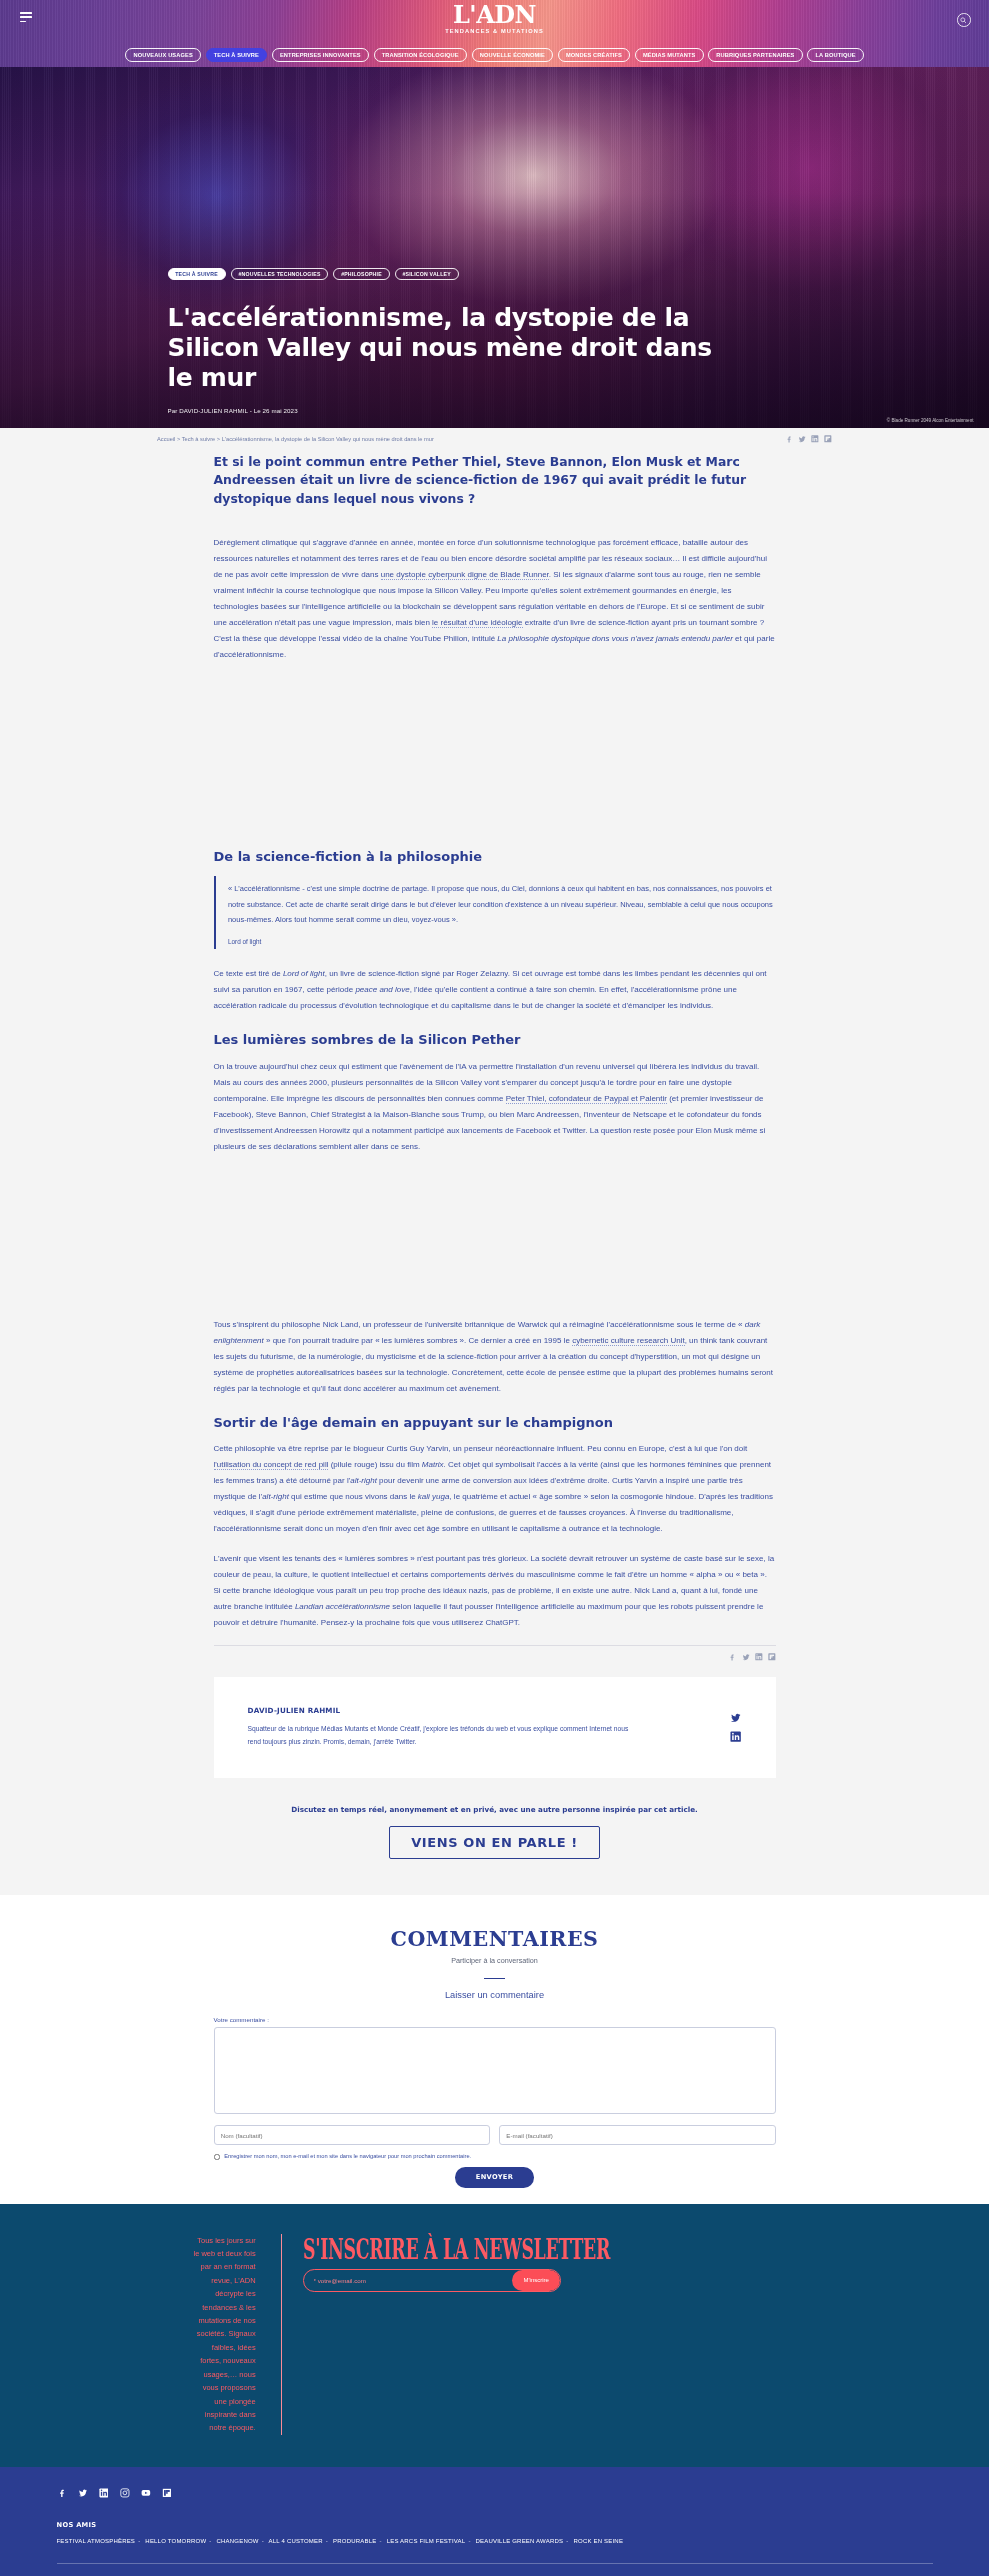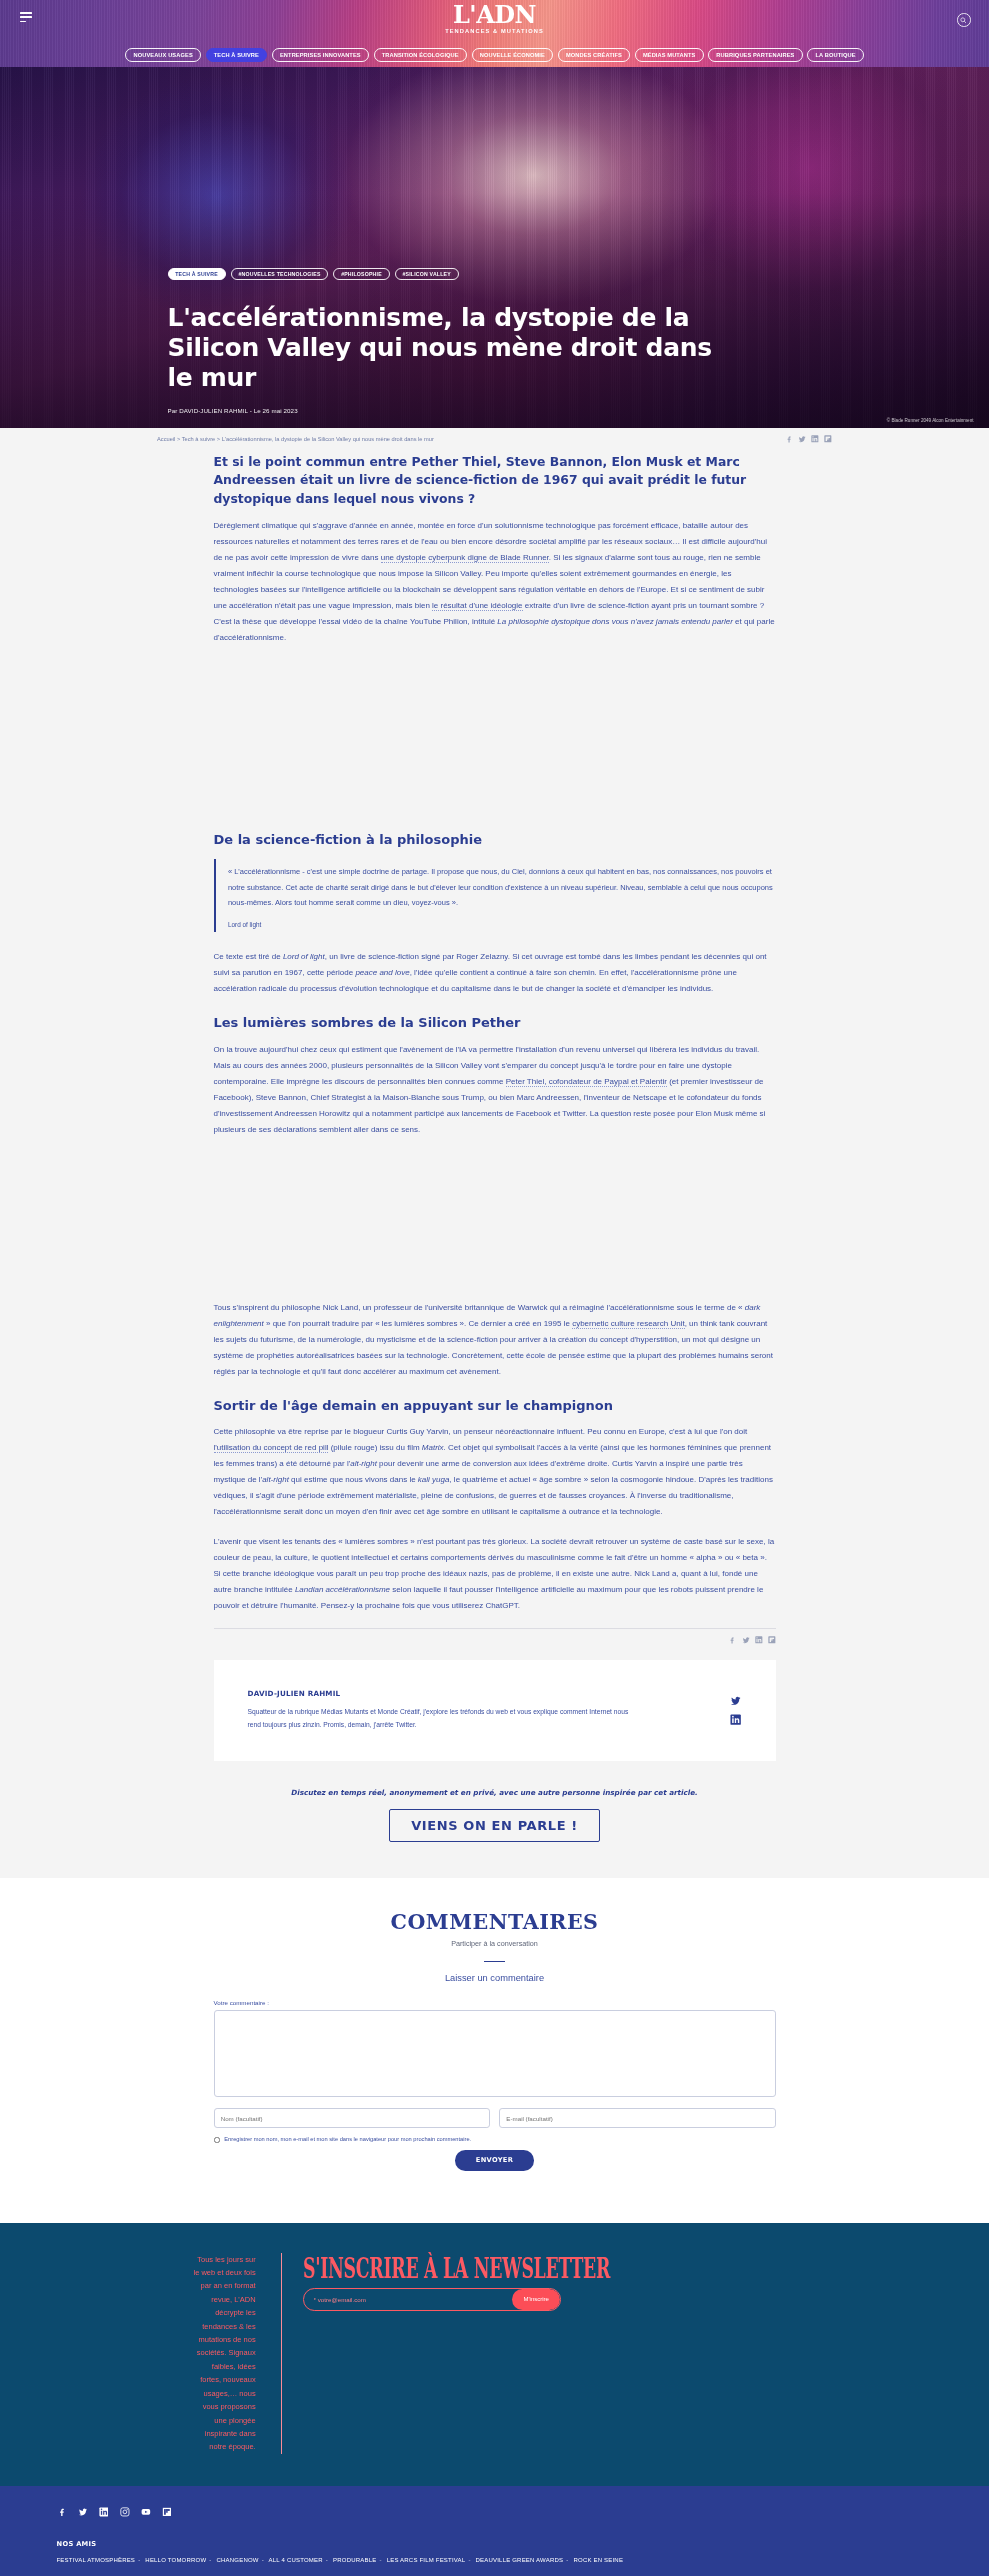--- a/index.html
+++ b/index.html
@@ -146,21 +146,21 @@
   .share-row { display:flex; gap: 5.2px; align-items:center; }
   .share-ic { width: 8.2px; height:8.2px; fill:#9aa2b8; cursor:pointer; }
   .share-ic.box { width:7.7px; height:7.7px; }
 
   
   .article-wrap { background:#f4f4f4; padding-bottom: 5.2px; }
   .article { width: 562px; margin: 0 auto; padding-top: 3.1px; }
   .chapo {
     font-family:"DejaVu Sans", sans-serif;
     font-weight:700; font-size: 12.4px; line-height: 18.5px;
-    color:#2b3d91; margin-bottom: 10px;
+    color:#2b3d91; margin-bottom: 27px;
   }
   .article p {
     font-size: 8px; line-height: 16px; color:#3a4ea0;
     margin-bottom: 13.4px;
     font-family: "Liberation Sans", sans-serif;
   }
   .article p a, .dotted {
     color:#3a4ea0; text-decoration: none;
     border-bottom: 0.8px dotted #8d9bd0;
     cursor:pointer;
@@ -197,30 +197,30 @@
     font-weight:700; font-size:7.2px; letter-spacing:0.2px; color:#2b3d91;
     margin-bottom: 8.2px;
   }
   .author-bio { font-size:6.7px; line-height:12.4px; color:#3a4ea0; max-width: 392px; }
   .author-socials { display:flex; flex-direction:column; gap: 8.2px; align-items:center; }
   .author-socials svg { width:11.3px; height:11.3px; fill:#2b3d91; cursor:pointer; }
 
   .cta-zone { width:562px; margin: 27px auto 0; text-align:center; padding-bottom: 30px;}
   .cta-text {
     font-family:"DejaVu Sans", sans-serif;
-    font-weight:700; font-size:7.2px; color:#2b3d91; margin-bottom: 12.4px; font-style: italic;
+    font-weight:700; font-size:7.2px; color:#2b3d91; margin-bottom: 12.4px;
   }
   .cta-btn {
     display:inline-block; border:0.8px solid #2b3d91; border-radius: 2px;
     padding: 8.2px 21.6px; font-family:"DejaVu Sans", sans-serif; font-weight:700;
     font-size: 13px; letter-spacing:0.6px; color:#2b3d91; background:transparent; cursor:pointer;
   }
 
   
-  .comments { background:#fff; padding: 32px 0 52px; }
+  .comments { background:#fff; padding: 32px 0 16px; }
   .comments-inner { width: 562px; margin: 0 auto; text-align:center; }
   .comments-title {
     font-family:"DejaVu Serif", serif; font-weight:700;
     font-size: 20.6px; letter-spacing: 0.5px; color:#2b3d91;
   }
   .comments-sub { font-size: 7.2px; color:#5f6679; margin-top: 5.2px; }
   .mini-rule { width: 20.6px; height:1px; background:#2b3d91; margin: 13.4px auto 11.3px; }
   .leave { font-size: 9.3px; color:#3a4ea0; margin-bottom: 15.5px; }
   .form { text-align:left; }
   .form label { display:block; font-size:6.2px; color:#3a4ea0; margin-bottom: 4.1px; }

